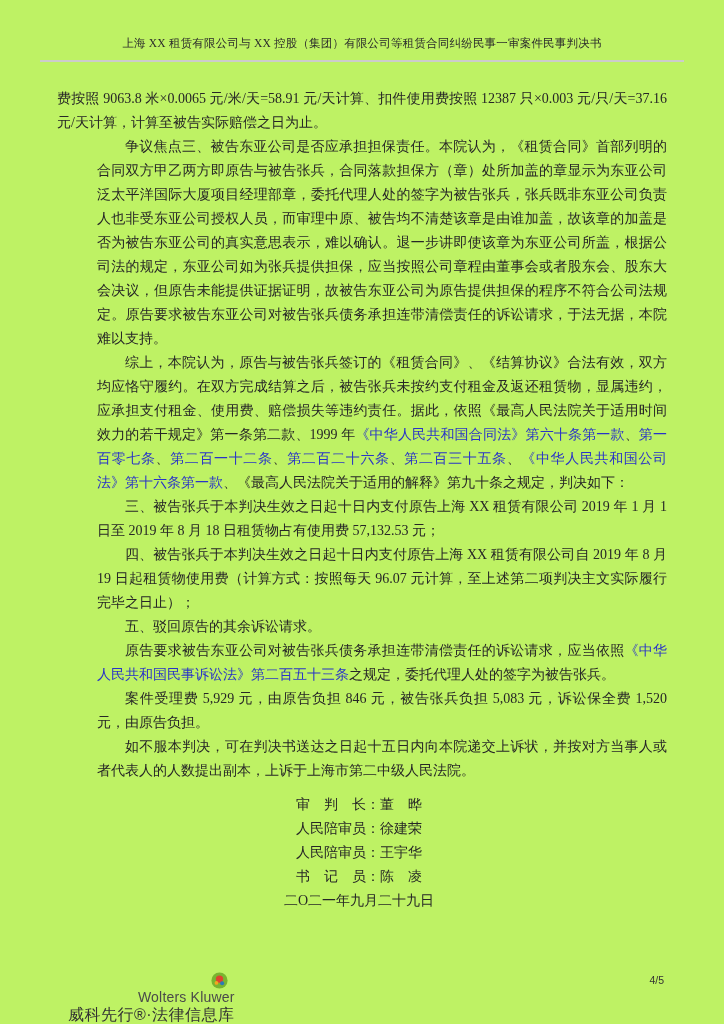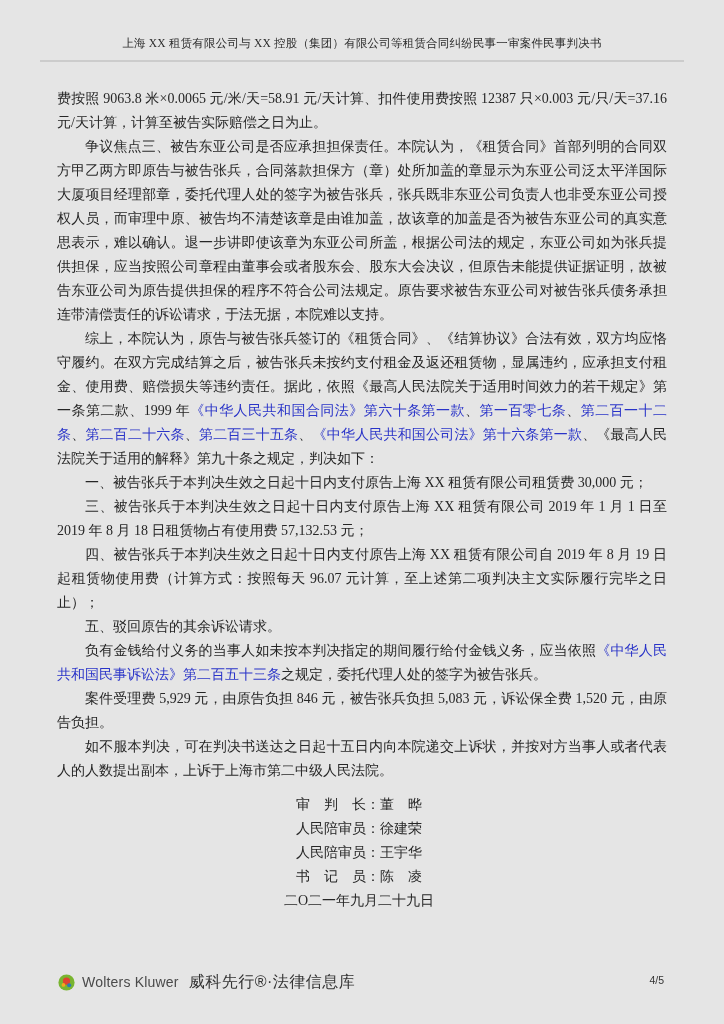--- a/index.html
+++ b/index.html
@@ -1,43 +1,44 @@
 <!DOCTYPE html>
 <html style="--link-color: #2933c8; --body-text: #262626; --divider: #cccccc;"><head>
 <meta charset="utf-8">
 <style>
   :root { --link-color:#2933c8; --body-text:#262626; --divider:#cccccc; }
   * { box-sizing: border-box; }
   html,body { margin:0; padding:0; background:#ffffff; }
   .page {
     position:relative; width:724px; height:1024px; margin:0 auto;
-    background:#e5e5e5; overflow:hidden;
+    background:#bef264; overflow:hidden;
     font-family:"Liberation Serif","DejaVu Serif",serif;
     color:var(--body-text);
   }
   .doc-header {
     position:absolute; top:36px; left:40px; right:40px;
     text-align:center; font-size:11.5px; color:#2b2b2b;
     padding-bottom:9px; border-bottom:2px solid var(--divider);
     letter-spacing:0.2px;
   }
   .doc-body {
     position:absolute; top:87px; left:57px; right:57px;
     font-size:14px; line-height:24px; text-align:justify;
     color:var(--body-text);
   }
   p.para { margin:0; }
-  p.para.indent { text-indent:2em; }
+  p.para.indent { text-indent:2em;margin-left:40px; }
   .law-link { color:var(--link-color); cursor:pointer; }
   .signature { margin-top:10px; text-align:center; line-height:24px; padding-right:6px; }
   .sig-line { white-space:pre; }
   .doc-footer {
     position:absolute; left:58px; bottom:32px; height:20px;
-    display:flex; align-items:center;
+    display:flex; align-items:flex-end;
     font-family:"Liberation Sans","DejaVu Sans",sans-serif;
+    flex-direction:column;
   }
   .footer-logo { display:inline-flex; align-items:center; margin-right:7px; }
   .footer-brand { font-size:14px; color:#4a4a4a; letter-spacing:0.2px; }
   .footer-product { font-size:16px; color:#333333; margin-left:10px; letter-spacing:0.5px; }
   .page-number {
     position:absolute; right:60px; bottom:38px;
     font-size:10.5px; color:#333333;
     font-family:Liberation Sans, sans-serif;
   }
 </style>
@@ -48,25 +49,24 @@
 
   <div class="doc-header">
     <span>上海 XX 租赁有限公司与 XX 控股（集团）有限公司等租赁合同纠纷民事一审案件民事判决书</span>
   </div>
 
   <div class="doc-body">
     <div>
         <p class="para"><span>费按照 9063.8 米×0.0065 元/米/天=58.91 元/天计算、扣件使用费按照 12387 只×0.003 元/只/天=37.16 元/天计算，计算至被告实际赔偿之日为止。</span></p>
         <p class="para indent"><span>争议焦点三、被告东亚公司是否应承担担保责任。本院认为，《租赁合同》首部列明的合同双方甲乙两方即原告与被告张兵，合同落款担保方（章）处所加盖的章显示为东亚公司泛太平洋国际大厦项目经理部章，委托代理人处的签字为被告张兵，张兵既非东亚公司负责人也非受东亚公司授权人员，而审理中原、被告均不清楚该章是由谁加盖，故该章的加盖是否为被告东亚公司的真实意思表示，难以确认。退一步讲即使该章为东亚公司所盖，根据公司法的规定，东亚公司如为张兵提供担保，应当按照公司章程由董事会或者股东会、股东大会决议，但原告未能提供证据证明，故被告东亚公司为原告提供担保的程序不符合公司法规定。原告要求被告东亚公司对被告张兵债务承担连带清偿责任的诉讼请求，于法无据，本院难以支持。</span></p>
         <p class="para indent"><span>综上，本院认为，原告与被告张兵签订的《租赁合同》、《结算协议》合法有效，双方均应恪守履约。在双方完成结算之后，被告张兵未按约支付租金及返还租赁物，显属违约，应承担支付租金、使用费、赔偿损失等违约责任。据此，依照《最高人民法院关于适用时间效力的若干规定》第一条第二款、1999 年</span><span class="law-link">《中华人民共和国合同法》第六十条第一款</span><span>、</span><span class="law-link">第一百零七条</span><span>、</span><span class="law-link">第二百一十二条</span><span>、</span><span class="law-link">第二百二十六条</span><span>、</span><span class="law-link">第二百三十五条</span><span>、</span><span class="law-link">《中华人民共和国公司法》第十六条第一款</span><span>、</span><span>《最高人民法院关于适用的解释》第九十条之规定，判决如下：</span></p>
-        <p class="para indent"><span>一、被告张兵于本判决生效之日起十日内支付原告上海 XX 租赁有限公司租赁费 30,000 元；</span></p>
         <p class="para indent"><span>三、被告张兵于本判决生效之日起十日内支付原告上海 XX 租赁有限公司 2019 年 1 月 1 日至 2019 年 8 月 18 日租赁物占有使用费 57,132.53 元；</span></p>
         <p class="para indent"><span>四、被告张兵于本判决生效之日起十日内支付原告上海 XX 租赁有限公司自 2019 年 8 月 19 日起租赁物使用费（计算方式：按照每天 96.07 元计算，至上述第二项判决主文实际履行完毕之日止）；</span></p>
         <p class="para indent"><span>五、驳回原告的其余诉讼请求。</span></p>
-        <p class="para indent"><span>负有金钱给付义务的当事人如未按本判决指定的期间履行给付金钱义务，应当依照</span><span class="law-link">《中华人民共和国民事诉讼法》第二百五十三条</span><span>之规定，委托代理人处的签字为被告张兵。</span></p>
+        <p class="para indent"><span>原告要求被告东亚公司对被告张兵债务承担连带清偿责任的诉讼请求，应当依照</span><span class="law-link">《中华人民共和国民事诉讼法》第二百五十三条</span><span>之规定，委托代理人处的签字为被告张兵。</span></p>
         <p class="para indent"><span>案件受理费 5,929 元，由原告负担 846 元，被告张兵负担 5,083 元，诉讼保全费 1,520 元，由原告负担。</span></p>
         <p class="para indent"><span>如不服本判决，可在判决书送达之日起十五日内向本院递交上诉状，并按对方当事人或者代表人的人数提出副本，上诉于上海市第二中级人民法院。</span></p>
       </div>
 
     <div class="signature">
       <div class="sig-line">审　判　长：董　晔</div>
       <div class="sig-line">人民陪审员：徐建荣</div>
       <div class="sig-line">人民陪审员：王宇华</div>
       <div class="sig-line">书　记　员：陈　凌</div>
       <div class="sig-line">二O二一年九月二十九日</div>

